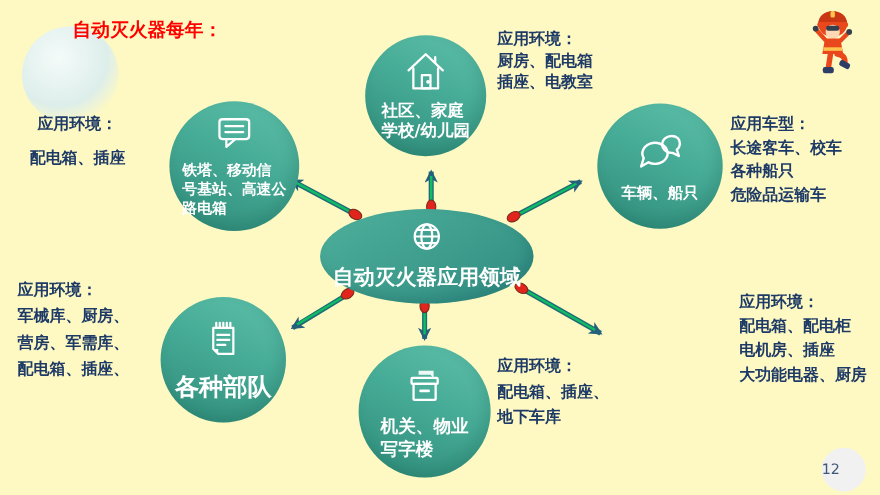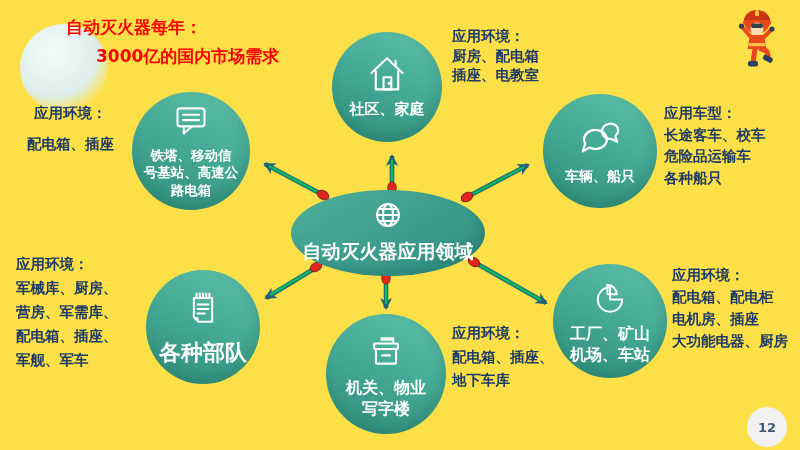--- a/index.html
+++ b/index.html
@@ -1,58 +1,57 @@
 <!DOCTYPE html>
 <html><head>
 <meta charset="utf-8">
 <style>
   html,body{margin:0;padding:0;}
   body{width:800px;height:450px;font-family:"DejaVu Sans","Liberation Sans",sans-serif;}
-  .stage{position:relative;width:800px;height:450px;background:#fde047;overflow:hidden;}
+  .stage{position:relative;width:800px;height:450px;background:#fef9c3;overflow:hidden;}
 
   .fade-circle{position:absolute;left:20px;top:24px;width:88px;height:88px;border-radius:50%;
     background:radial-gradient(circle at 38% 32%, #f4fbf9 0%, #ddeeea 55%, rgba(221,238,234,0) 78%);}
 
   .title{position:absolute;color:#fe0000;font-weight:700;font-size:17px;white-space:nowrap;}
   .title-line1{left:66px;top:16px;}
   .title-line2{left:96px;top:45px;}
 
   .node{position:absolute;border-radius:50%;
     background:linear-gradient(205deg,#5ec0aa 0%,#46ab96 45%,#2e8b79 100%);
     color:#ffffff;display:flex;flex-direction:column;align-items:center;justify-content:center;
-    text-align:center;font-weight:700;box-shadow:inset -5px -7px 12px rgba(10,70,60,.18);}
+    font-weight:700;box-shadow:inset -5px -7px 12px rgba(10,70,60,.18);}
   .node .icon{display:block;margin-bottom:4px;}
   .node .label div{white-space:nowrap;line-height:1.3;}
 
   .center-ellipse{position:absolute;left:291px;top:190px;width:194px;height:86px;border-radius:50%;
     background:linear-gradient(150deg,#4fb09d 0%,#3d9c8c 55%,#2f8b82 100%);
     color:#fff;display:flex;flex-direction:column;align-items:center;justify-content:center;
     font-weight:700;box-shadow:inset -5px -6px 10px rgba(10,70,70,.18);}
   .center-ellipse .center-label{font-size:19px;white-space:nowrap;margin-top:6px;}
 
   .note{position:absolute;color:#1e3a66;font-weight:700;font-size:14.5px;}
   .note div{white-space:nowrap;}
 
   .arrow-layer{position:absolute;left:0;top:0;width:800px;height:450px;pointer-events:none;}
 
   .page-badge{position:absolute;left:747px;top:407px;width:40px;height:40px;border-radius:50%;
-    background:#f1f1f1;display:flex;align-items:center;justify-content:center;
-    color:#3f5878;font-size:13px;font-weight:700;}
+    background:#f1f1f1;display:flex;align-items:center;justify-content:flex-start;
+    color:#3f5878;font-size:13px;font-weight:400;}
 
   .mascot{position:absolute;left:731px;top:6px;width:52px;height:66px;}
 </style>
 </head>
 <body>
 
 <div class="stage">
 
   <div class="fade-circle"></div>
 
   <div class="title title-line1">自动灭火器每年：</div>
-  <div class="title title-line2">3000亿的国内市场需求</div>
 
   <svg class="arrow-layer" viewBox="0 0 800 450">
     <defs>
       <marker id="ah" markerUnits="userSpaceOnUse" markerWidth="14" markerHeight="13" refX="10" refY="6" orient="auto">
         <path d="M0,0 L12,6 L0,12 L3.2,6 Z" fill="#25607a"></path>
       </marker>
     </defs>
     <g>
       <line x1="392" y1="186" x2="392" y2="156" stroke="#1e6a77" stroke-width="4.6" marker-end="url(#ah)"></line>
       <line x1="392" y1="186" x2="392" y2="160" stroke="#0fbc62" stroke-width="2.2"></line>
@@ -103,47 +102,36 @@
       <svg width="42" height="38" viewBox="0 0 48 44" fill="none" stroke="#ffffff" stroke-width="2.4" stroke-linecap="round" stroke-linejoin="round">
         <polyline points="6,22 24,5 42,22"></polyline>
         <line x1="34" y1="8" x2="34" y2="14"></line>
         <polyline points="11,20 11,41 37,41 37,20"></polyline>
         <rect x="20" y="27" width="9" height="14"></rect>
         <circle cx="26.5" cy="34" r="0.8" fill="#fff"></circle>
       </svg>
     </span>
     <div class="label" style="font-size:15px;">
       <div>社区、家庭</div>
+      <div>学校/幼儿园</div>
     </div>
   </div>
 
   <div class="node" style="left:543px;top:94px;width:114px;height:114px;">
     <span class="icon">
       <svg width="48" height="42" viewBox="0 0 50 44" fill="none" stroke="#ffffff" stroke-width="2.3" stroke-linecap="round" stroke-linejoin="round">
         <path d="M40,9 a9,8 0 1 0 -5,14 l6,3 l-2,-6 a9,8 0 0 0 1,-11 Z" transform="translate(2,0)"></path>
         <path d="M9,20 a12,10 0 1 1 5,12 l-7,4 l2.5,-8 a12,10 0 0 1 -0.5,-8 Z"></path>
       </svg>
     </span>
     <div class="label" style="font-size:14px;">
       <div>车辆、船只</div>
     </div>
   </div>
 
-  <div class="node" style="left:553px;top:264px;width:114px;height:114px;">
-    <span class="icon">
-      <svg width="42" height="40" viewBox="0 0 48 46" fill="none" stroke="#ffffff" stroke-width="2.3" stroke-linecap="round" stroke-linejoin="round">
-        <path d="M24,13 a14,14 0 1 0 14,14 l-14,0 Z"></path>
-        <path d="M21,10 a12,12 0 0 1 11,11 l-11,0 Z"></path>
-      </svg>
-    </span>
-    <div class="label" style="font-size:16px;">
-      <div>工厂、矿山</div>
-      <div>机场、车站</div>
-    </div>
-  </div>
 
   <div class="node" style="left:326px;top:314px;width:120px;height:120px;">
     <span class="icon">
       <svg width="44" height="42" viewBox="0 0 48 46" fill="none" stroke="#ffffff" stroke-width="2.3" stroke-linecap="round" stroke-linejoin="round">
         <path d="M18,14 l12,0 l3,4 l0,-8 l-15,0 Z" fill="#ffffff" stroke="none" opacity="0.9"></path>
         <rect x="11" y="17" width="26" height="6" rx="1"></rect>
         <rect x="13" y="23" width="22" height="16" rx="1"></rect>
         <line x1="20" y1="30" x2="28" y2="30" stroke-width="2.6"></line>
       </svg>
     </span>
@@ -166,21 +154,21 @@
         <line x1="17" y1="19" x2="29" y2="19"></line>
         <line x1="17" y1="24" x2="29" y2="24"></line>
         <line x1="17" y1="29" x2="25" y2="29"></line>
       </svg>
     </span>
     <div class="label" style="font-size:22px;">
       <div>各种部队</div>
     </div>
   </div>
 
-  <div class="node" style="left:132px;top:92px;width:118px;height:118px;">
+  <div class="node" style="left:154px;top:92px;width:118px;height:118px;">
     <span class="icon">
       <svg width="44" height="36" viewBox="0 0 48 40" fill="none" stroke="#ffffff" stroke-width="2.3" stroke-linecap="round" stroke-linejoin="round">
         <rect x="9" y="6" width="30" height="20" rx="3"></rect>
         <polyline points="16,26 16,34 25,26"></polyline>
         <line x1="15" y1="13" x2="33" y2="13"></line>
         <line x1="15" y1="19" x2="33" y2="19"></line>
       </svg>
     </span>
     <div class="label" style="font-size:13.5px;">
       <div>铁塔、移动信</div>
@@ -191,43 +179,42 @@
 
   <div class="note" style="left:452px;top:27px;line-height:19.5px;">
     <div>应用环境：</div>
     <div>厨房、配电箱</div>
     <div>插座、电教室</div>
   </div>
 
   <div class="note" style="left:664px;top:103px;line-height:21.5px;">
     <div>应用车型：</div>
     <div>长途客车、校车</div>
+    <div>各种船只</div>
     <div>危险品运输车</div>
-    <div>各种船只</div>
   </div>
 
   <div class="note" style="left:672px;top:264px;line-height:22px;">
     <div>应用环境：</div>
     <div>配电箱、配电柜</div>
     <div>电机房、插座</div>
     <div>大功能电器、厨房</div>
   </div>
 
   <div class="note" style="left:452px;top:322px;line-height:23.5px;">
     <div>应用环境：</div>
     <div>配电箱、插座、</div>
     <div>地下车库</div>
   </div>
 
   <div class="note" style="left:16px;top:252px;line-height:24px;">
     <div>应用环境：</div>
     <div>军械库、厨房、</div>
     <div>营房、军需库、</div>
     <div>配电箱、插座、</div>
-    <div>军舰、军车</div>
   </div>
 
   <div class="note" style="left:27px;top:98px;line-height:31px;">
     <div style="margin-left:7px;">应用环境：</div>
     <div>配电箱、插座</div>
   </div>
 
   <svg class="mascot" viewBox="0 0 52 66">
     <g stroke-linecap="round">
       <path d="M19,30 L11,21" stroke="#e8481c" stroke-width="4"></path>

